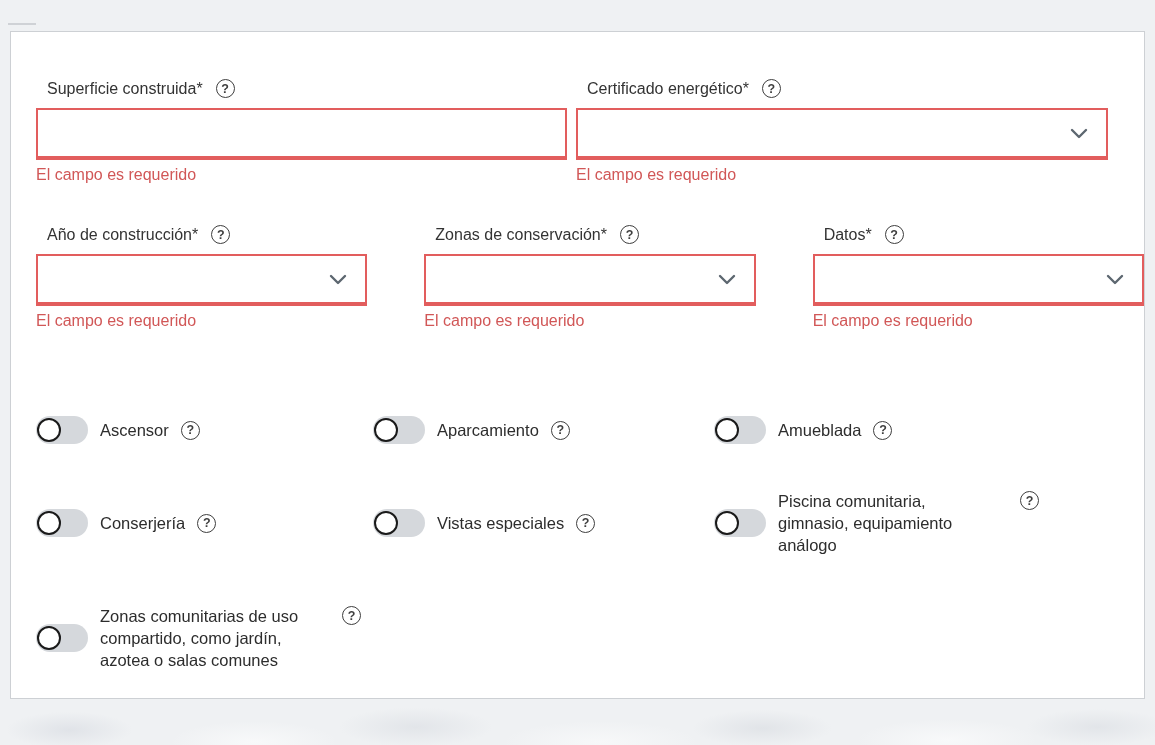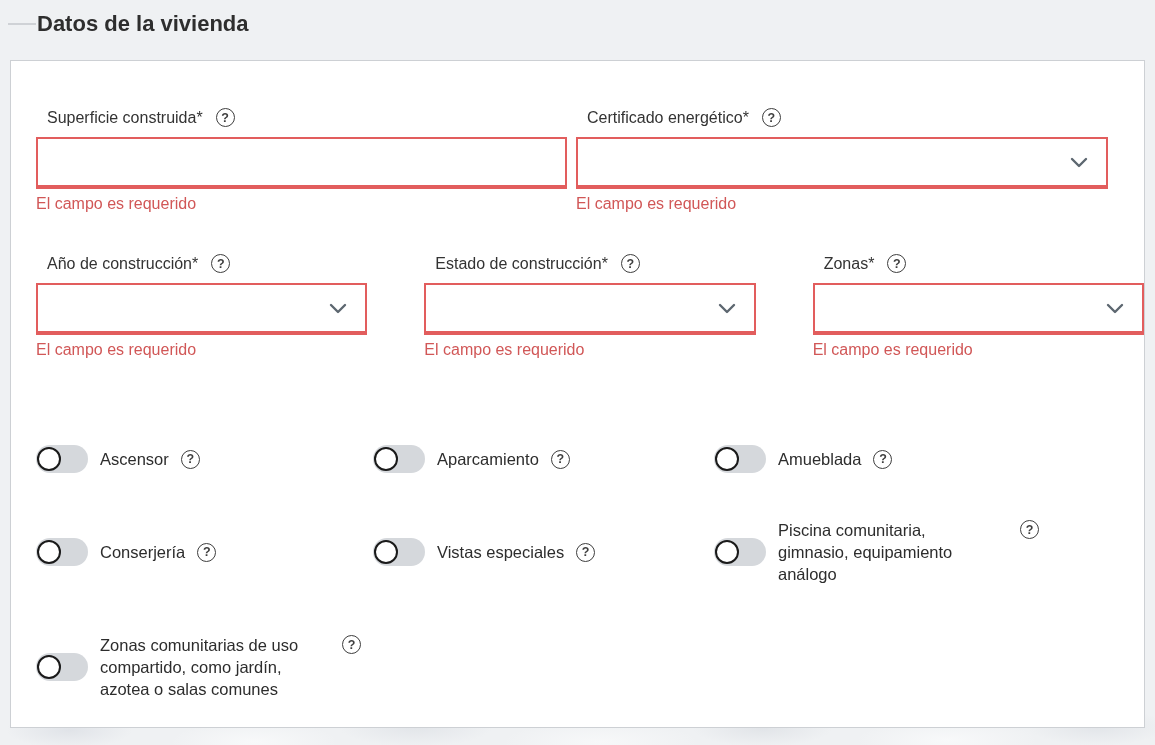--- a/index.html
+++ b/index.html
@@ -21,21 +21,21 @@
       radial-gradient(100px 26px at 66% 72%, #e1e4e8 0%, rgba(225,228,232,0) 70%),
       radial-gradient(130px 30px at 82% 92%, #f8f9fa 0%, rgba(248,249,250,0) 70%),
       radial-gradient(100px 26px at 95% 70%, #e2e5e9 0%, rgba(226,229,233,0) 70%);
   }
 
   .section-title-row { display:flex; align-items:center; padding-top:10px; padding-left:8px; height:38px; }
   .legend-line { width:28px; height:2px; background:#cfd2d6; }
   .section-title { font-size:22px; font-weight:700; color:#2e2e2e; margin-left:1px; }
 
   .panel {
-    position:absolute; left:10px; top:60px; width:1135px; height:668px;
+    position:absolute; left:10px; top:31px; width:1135px; height:668px;
     background:#ffffff; border:1px solid #cdd0d4;
     padding:47px 0 0 25px;
   }
 
   
   .frow { display:flex; }
   .frow2 { margin-top:41px;gap:46px; }
   .f-w1 { width:531px; margin-right:9px; }
   .f-w2 { width:532px; }
   .f-w3 { width:350px; margin-right:11px; }
@@ -84,21 +84,20 @@
   .tcol.top-help { align-items:center; }
   .tcol.top-help .help { align-self:flex-start; margin-top:1px; margin-left:30px; }
 </style>
 </head>
 <body>
 
 <div class="bg-art"></div>
 
 <div class="section-title-row">
   <div class="legend-line"></div>
-  <div class="section-title">Datos de la vivienda</div>
 </div>
 
 <div class="panel">
 
   <div class="frow frow1">
     <div class="f-w1">
       <div class="field-head">
         <span class="field-label">Superficie construida*</span>
         <span class="help">?</span>
       </div>
@@ -133,35 +132,35 @@
         <span class="chev">
           <svg viewBox="0 0 22 22" width="22" height="22">
               <polyline points="4,8 11,15 18,8" fill="none" stroke="#5d6770" stroke-width="2.4" stroke-linecap="round" stroke-linejoin="round"></polyline>
             </svg>
         </span>
       </div>
       <div class="error">El campo es requerido</div>
     </div>
     <div class="f-w3">
       <div class="field-head">
-        <span class="field-label">Estado de construcción*</span>
+        <span class="field-label">Zonas de conservación*</span>
         <span class="help">?</span>
       </div>
       <div class="control select" role="combobox">
         <span class="chev">
           <svg viewBox="0 0 22 22" width="22" height="22">
               <polyline points="4,8 11,15 18,8" fill="none" stroke="#5d6770" stroke-width="2.4" stroke-linecap="round" stroke-linejoin="round"></polyline>
             </svg>
         </span>
       </div>
       <div class="error">El campo es requerido</div>
     </div>
     <div class="f-w3">
       <div class="field-head">
-        <span class="field-label">Zonas*</span>
+        <span class="field-label">Datos*</span>
         <span class="help">?</span>
       </div>
       <div class="control select" role="combobox">
         <span class="chev">
           <svg viewBox="0 0 22 22" width="22" height="22">
               <polyline points="4,8 11,15 18,8" fill="none" stroke="#5d6770" stroke-width="2.4" stroke-linecap="round" stroke-linejoin="round"></polyline>
             </svg>
         </span>
       </div>
       <div class="error">El campo es requerido</div>

